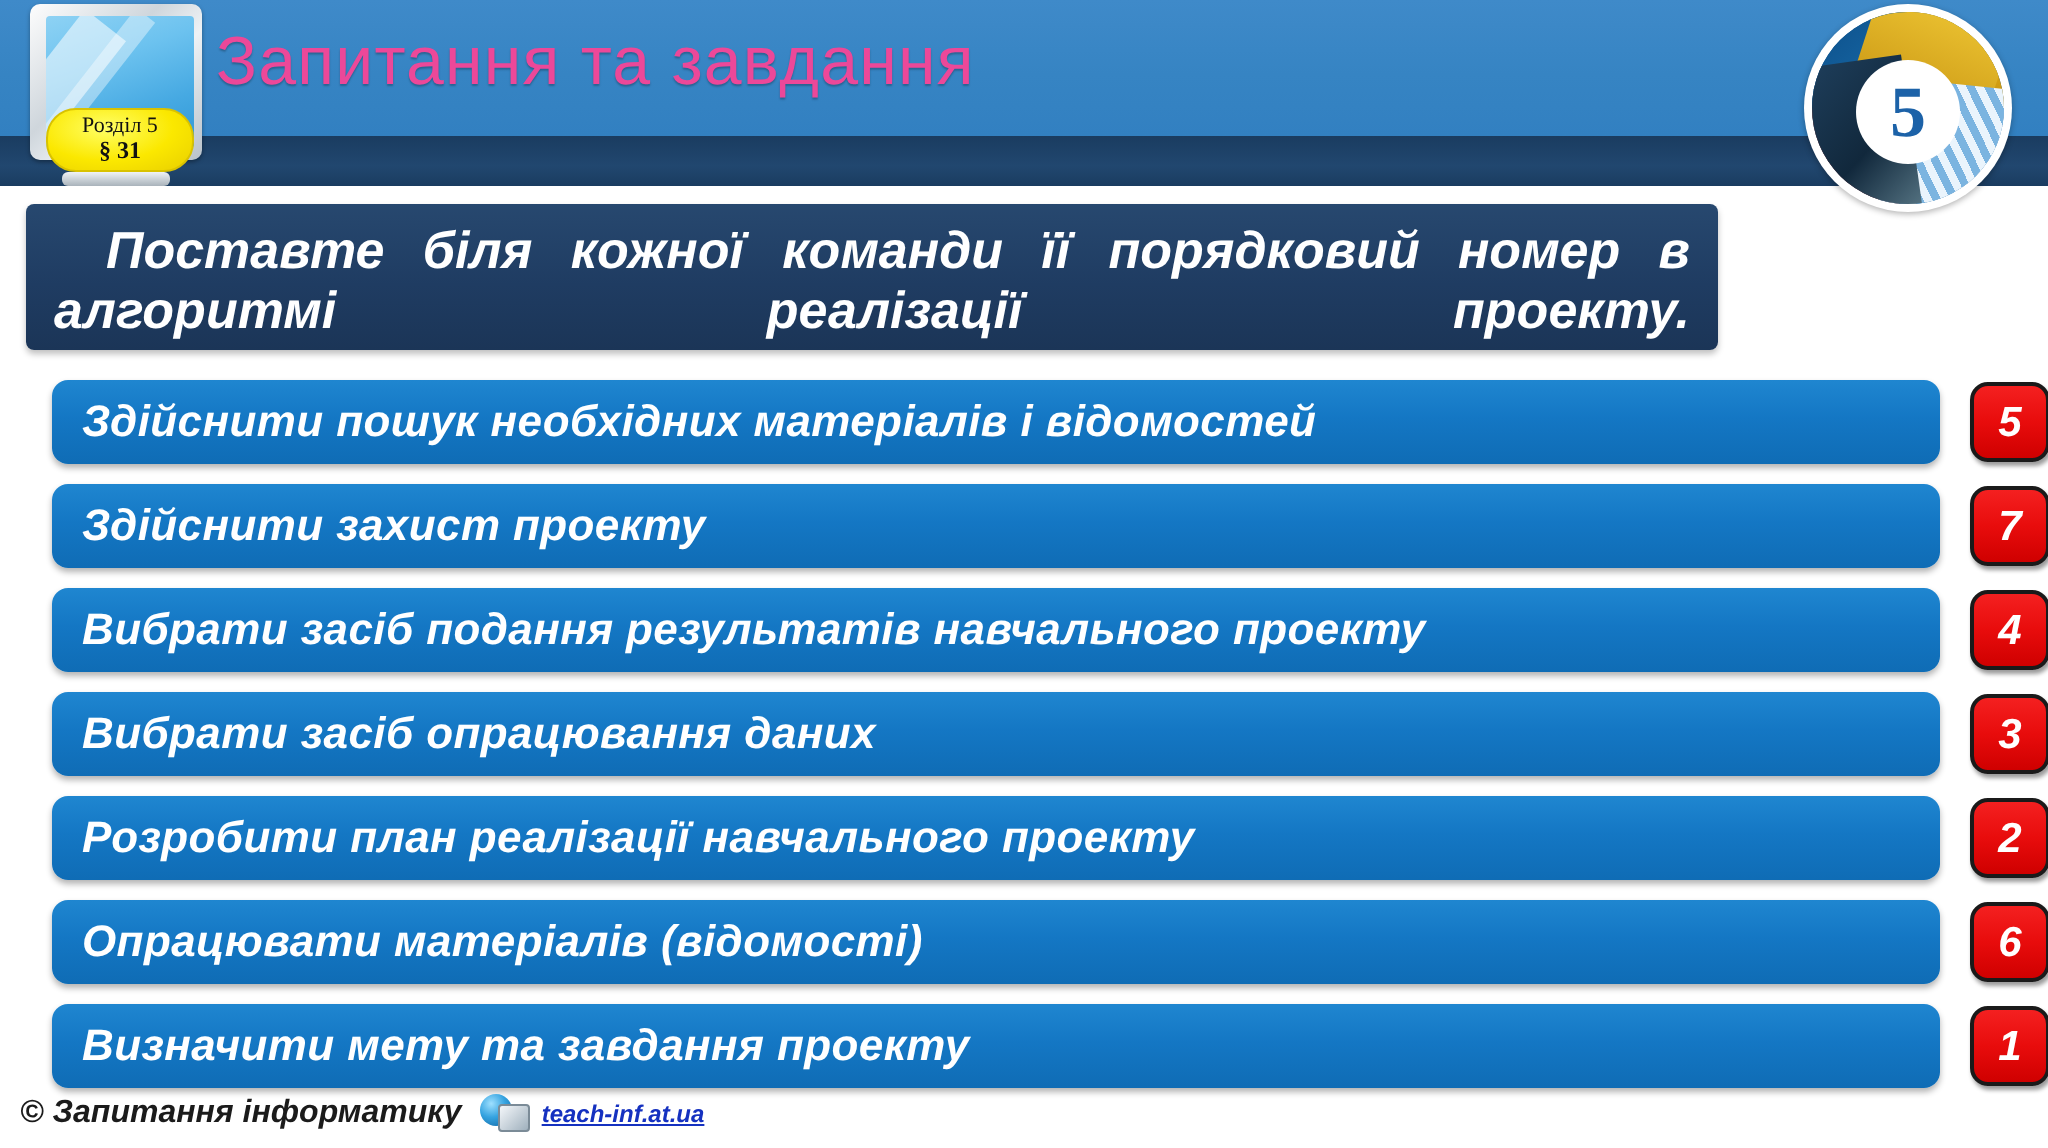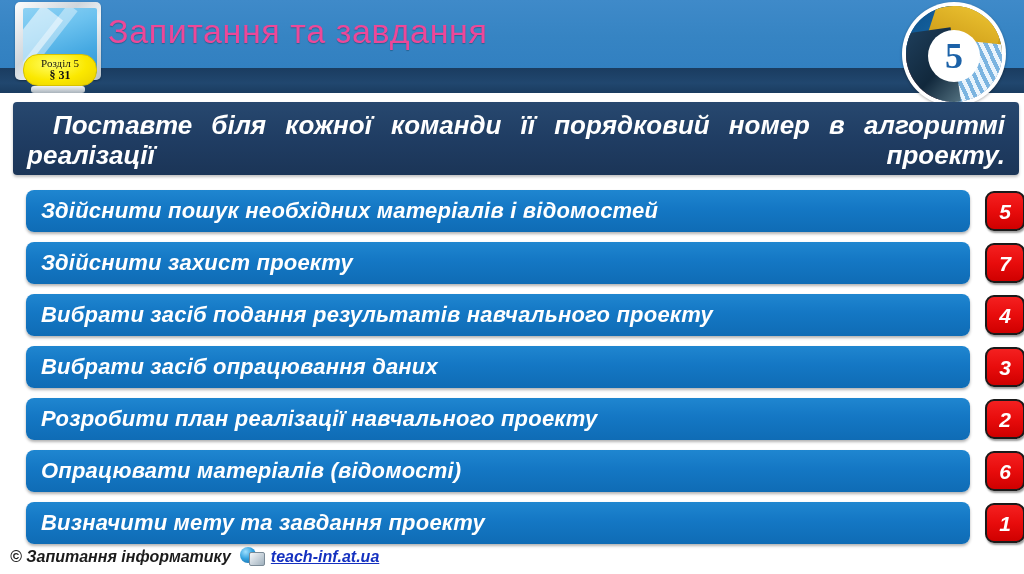--- a/index.html
+++ b/index.html
@@ -192,21 +192,21 @@
     font-weight: bold;
     color: #1c62a8;
     line-height: 1;
   }
 
   
   .instruction {
     position: absolute;
     left: 13px;
     top: 102px;
-    width: 1006px;
+    width: 846px;
     height: 73px;
     box-sizing: border-box;
     background: linear-gradient(180deg,#27486f 0%,#1f3c62 55%,#1b3557 100%);
     border-radius: 4px;
     padding: 8px 14px 6px 14px;
     color: #ffffff;
     font-size: 26px;
     font-weight: bold;
     font-style: italic;
     line-height: 1.17;
@@ -311,21 +311,21 @@
   }
   .footer-globe .mon {
     position: absolute;
     left: 9px; top: 5px;
     width: 14px; height: 12px;
     border-radius: 2px;
     background: linear-gradient(135deg,#f4f7fa,#9fb0bd);
     border: 1px solid #7b8b97;
   }
   .footer-link {
-    font-size: 16px;
+    font-size: 12px;
     font-style: italic;
     font-weight: bold;
     color: #1531c0;
     text-decoration: underline;
     white-space: nowrap;
   }
 </style>
 </head>
 <body>
 

